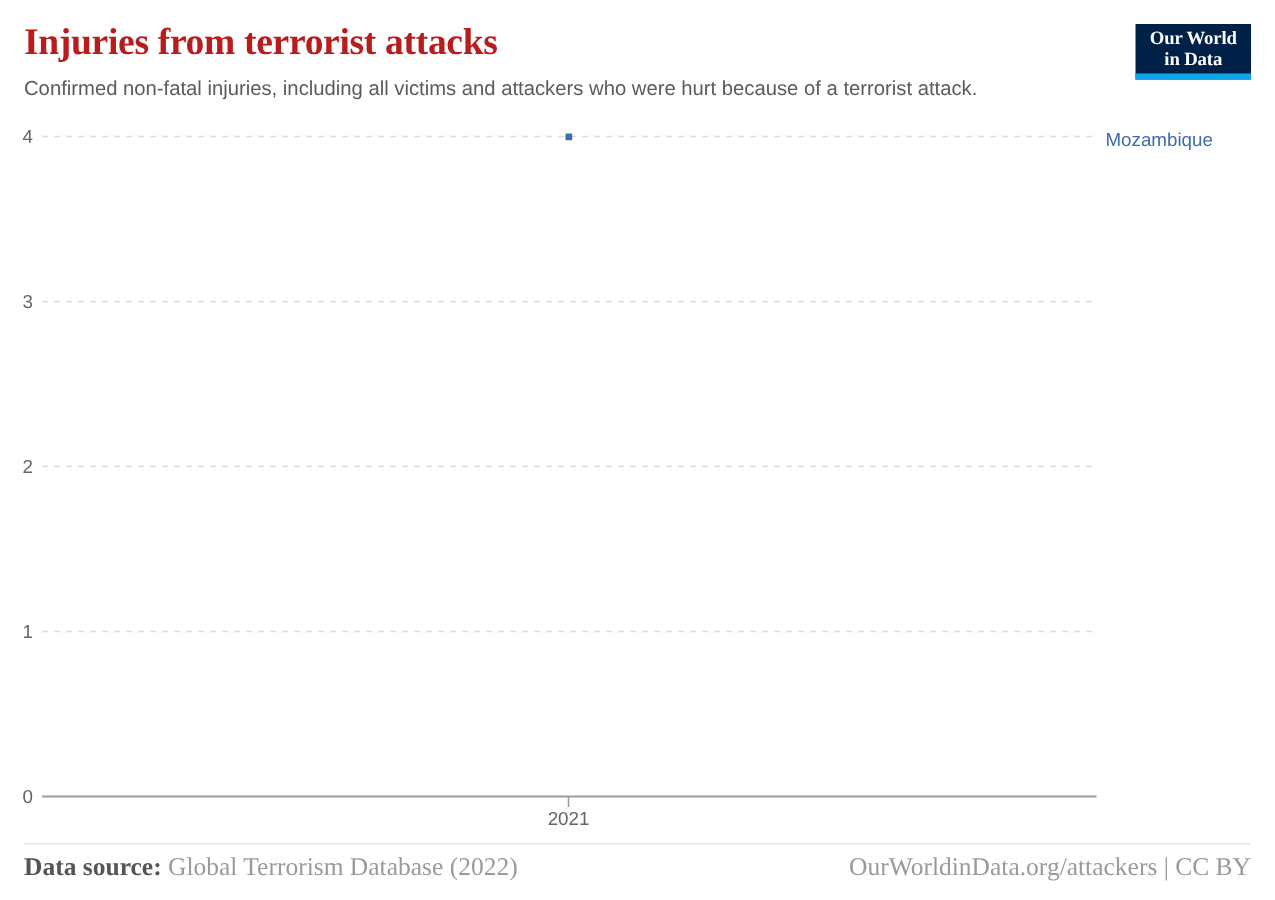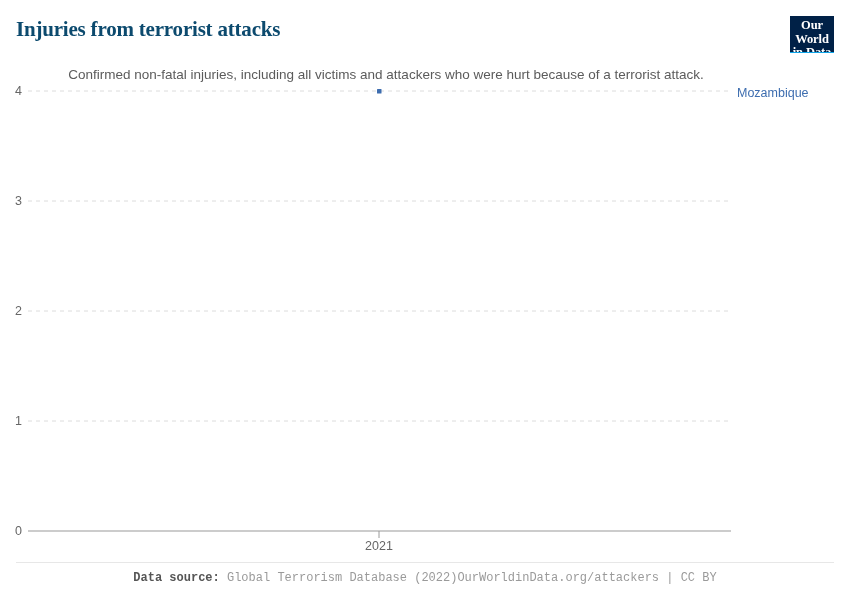--- a/index.html
+++ b/index.html
@@ -24,50 +24,49 @@
 
   
   .header {
     position: absolute;
     left: 16px;
     top: 12px;
     width: 740px;
   }
   .chart-title {
     font-family: "Liberation Serif", serif;
-    font-size: 21px;
+    font-size: 25px;
     font-weight: 700;
-    color: #0c4a6e;
+    color: #b91c1c;
     letter-spacing: -0.2px;
     line-height: 34px;
     margin: 0;
     white-space: nowrap;
   }
   .chart-subtitle {
     font-family: "Liberation Sans", sans-serif;
     font-size: 13.5px;
     font-weight: 400;
     color: #5b5b5b;
     line-height: 18px;
-    margin: 20px 0 0 0;
+    margin: 4px 0 0 0;
     white-space: nowrap;
-    text-align: center;
   }
 
   
   .owid-logo {
     position: absolute;
     right: 16px;
     top: 16px;
-    width: 44px;
+    width: 77px;
     height: 37px;
     background: #002147;
     box-sizing: border-box;
     padding-top: 3px;
-    border-bottom: 1px solid #0ea5e9;
+    border-bottom: 4px solid #0ea5e9;
     text-align: center;
     overflow: hidden;
   }
   .owid-logo .l1,
   .owid-logo .l2 {
     display: block;
     font-family: "Liberation Serif", serif;
     font-weight: 700;
     font-size: 12.5px;
     line-height: 13.5px;
@@ -113,23 +112,23 @@
     background: #e7e7e7;
   }
   .footer {
     position: absolute;
     left: 16px;
     right: 16px;
     top: 568px;
     height: 20px;
     display: flex;
     align-items: center;
-    justify-content: center;
-    font-family: Liberation Mono, monospace;
-    font-size: 12px;
+    justify-content: space-between;
+    font-family: Liberation Serif, serif;
+    font-size: 17px;
     color: #9a9a9a;
   }
   .footer-left {
     white-space: nowrap;
   }
   .footer-left .src-label {
     color: #555555;
     font-weight: 700;
   }
   .footer-left .src-value {

